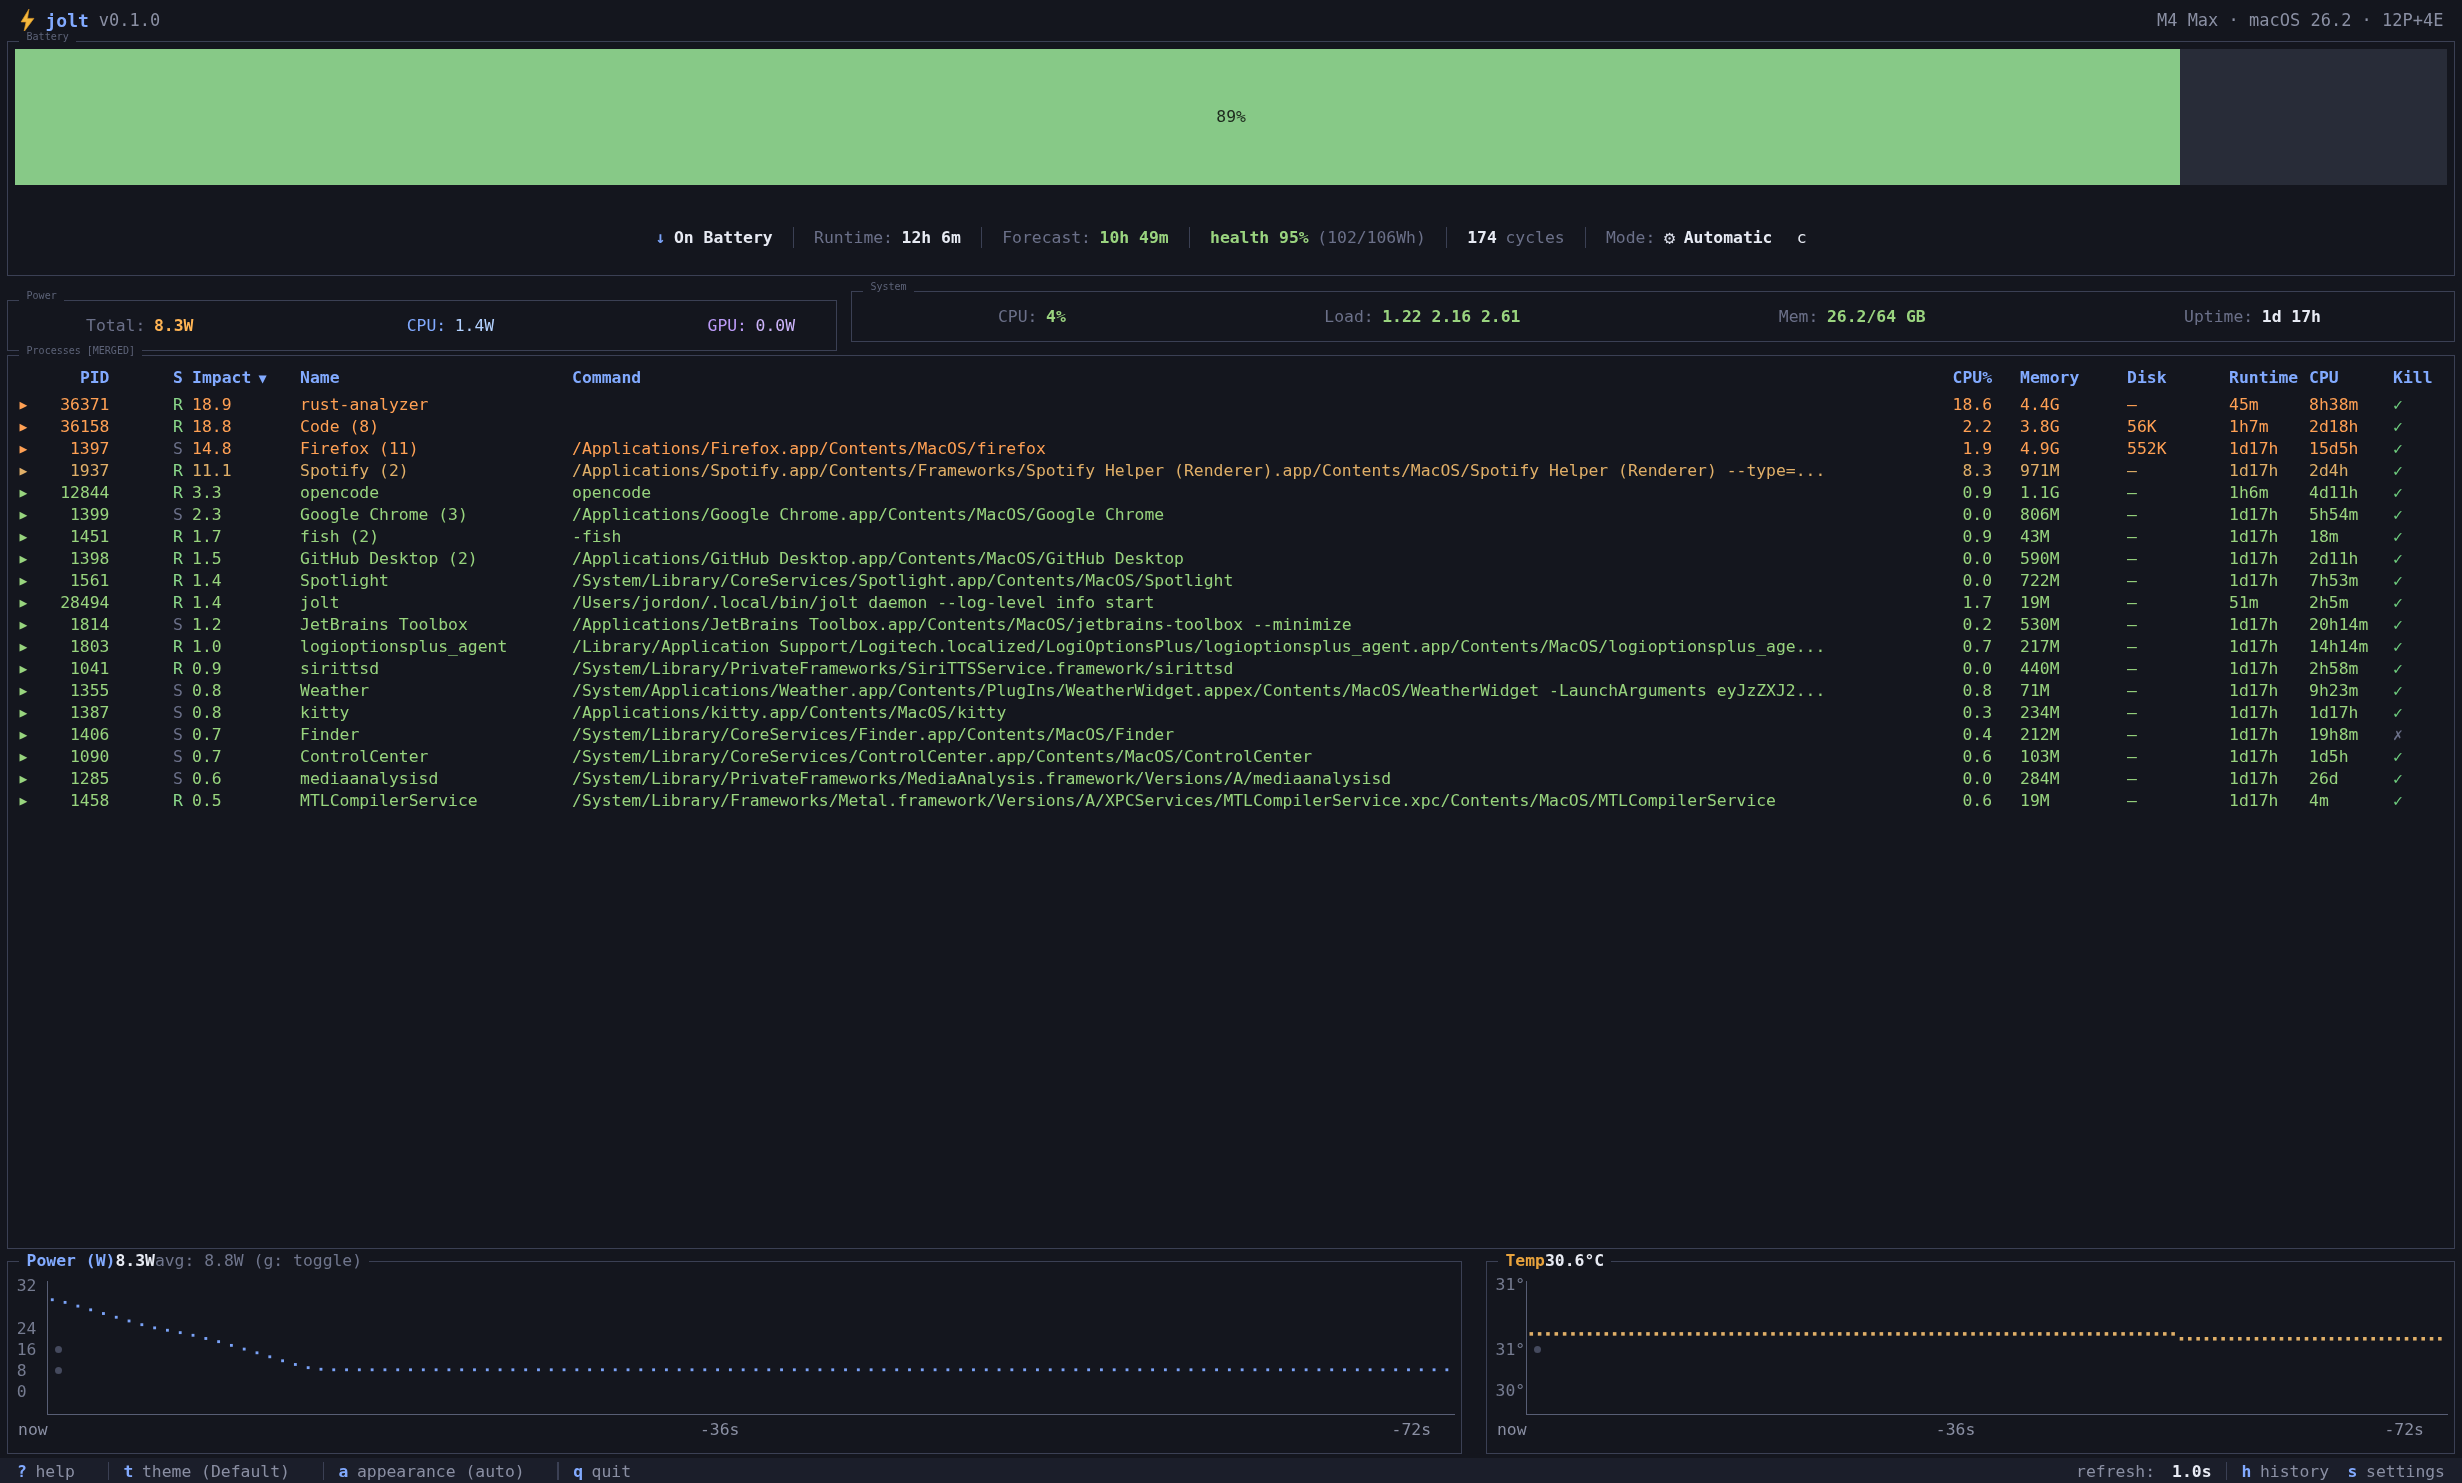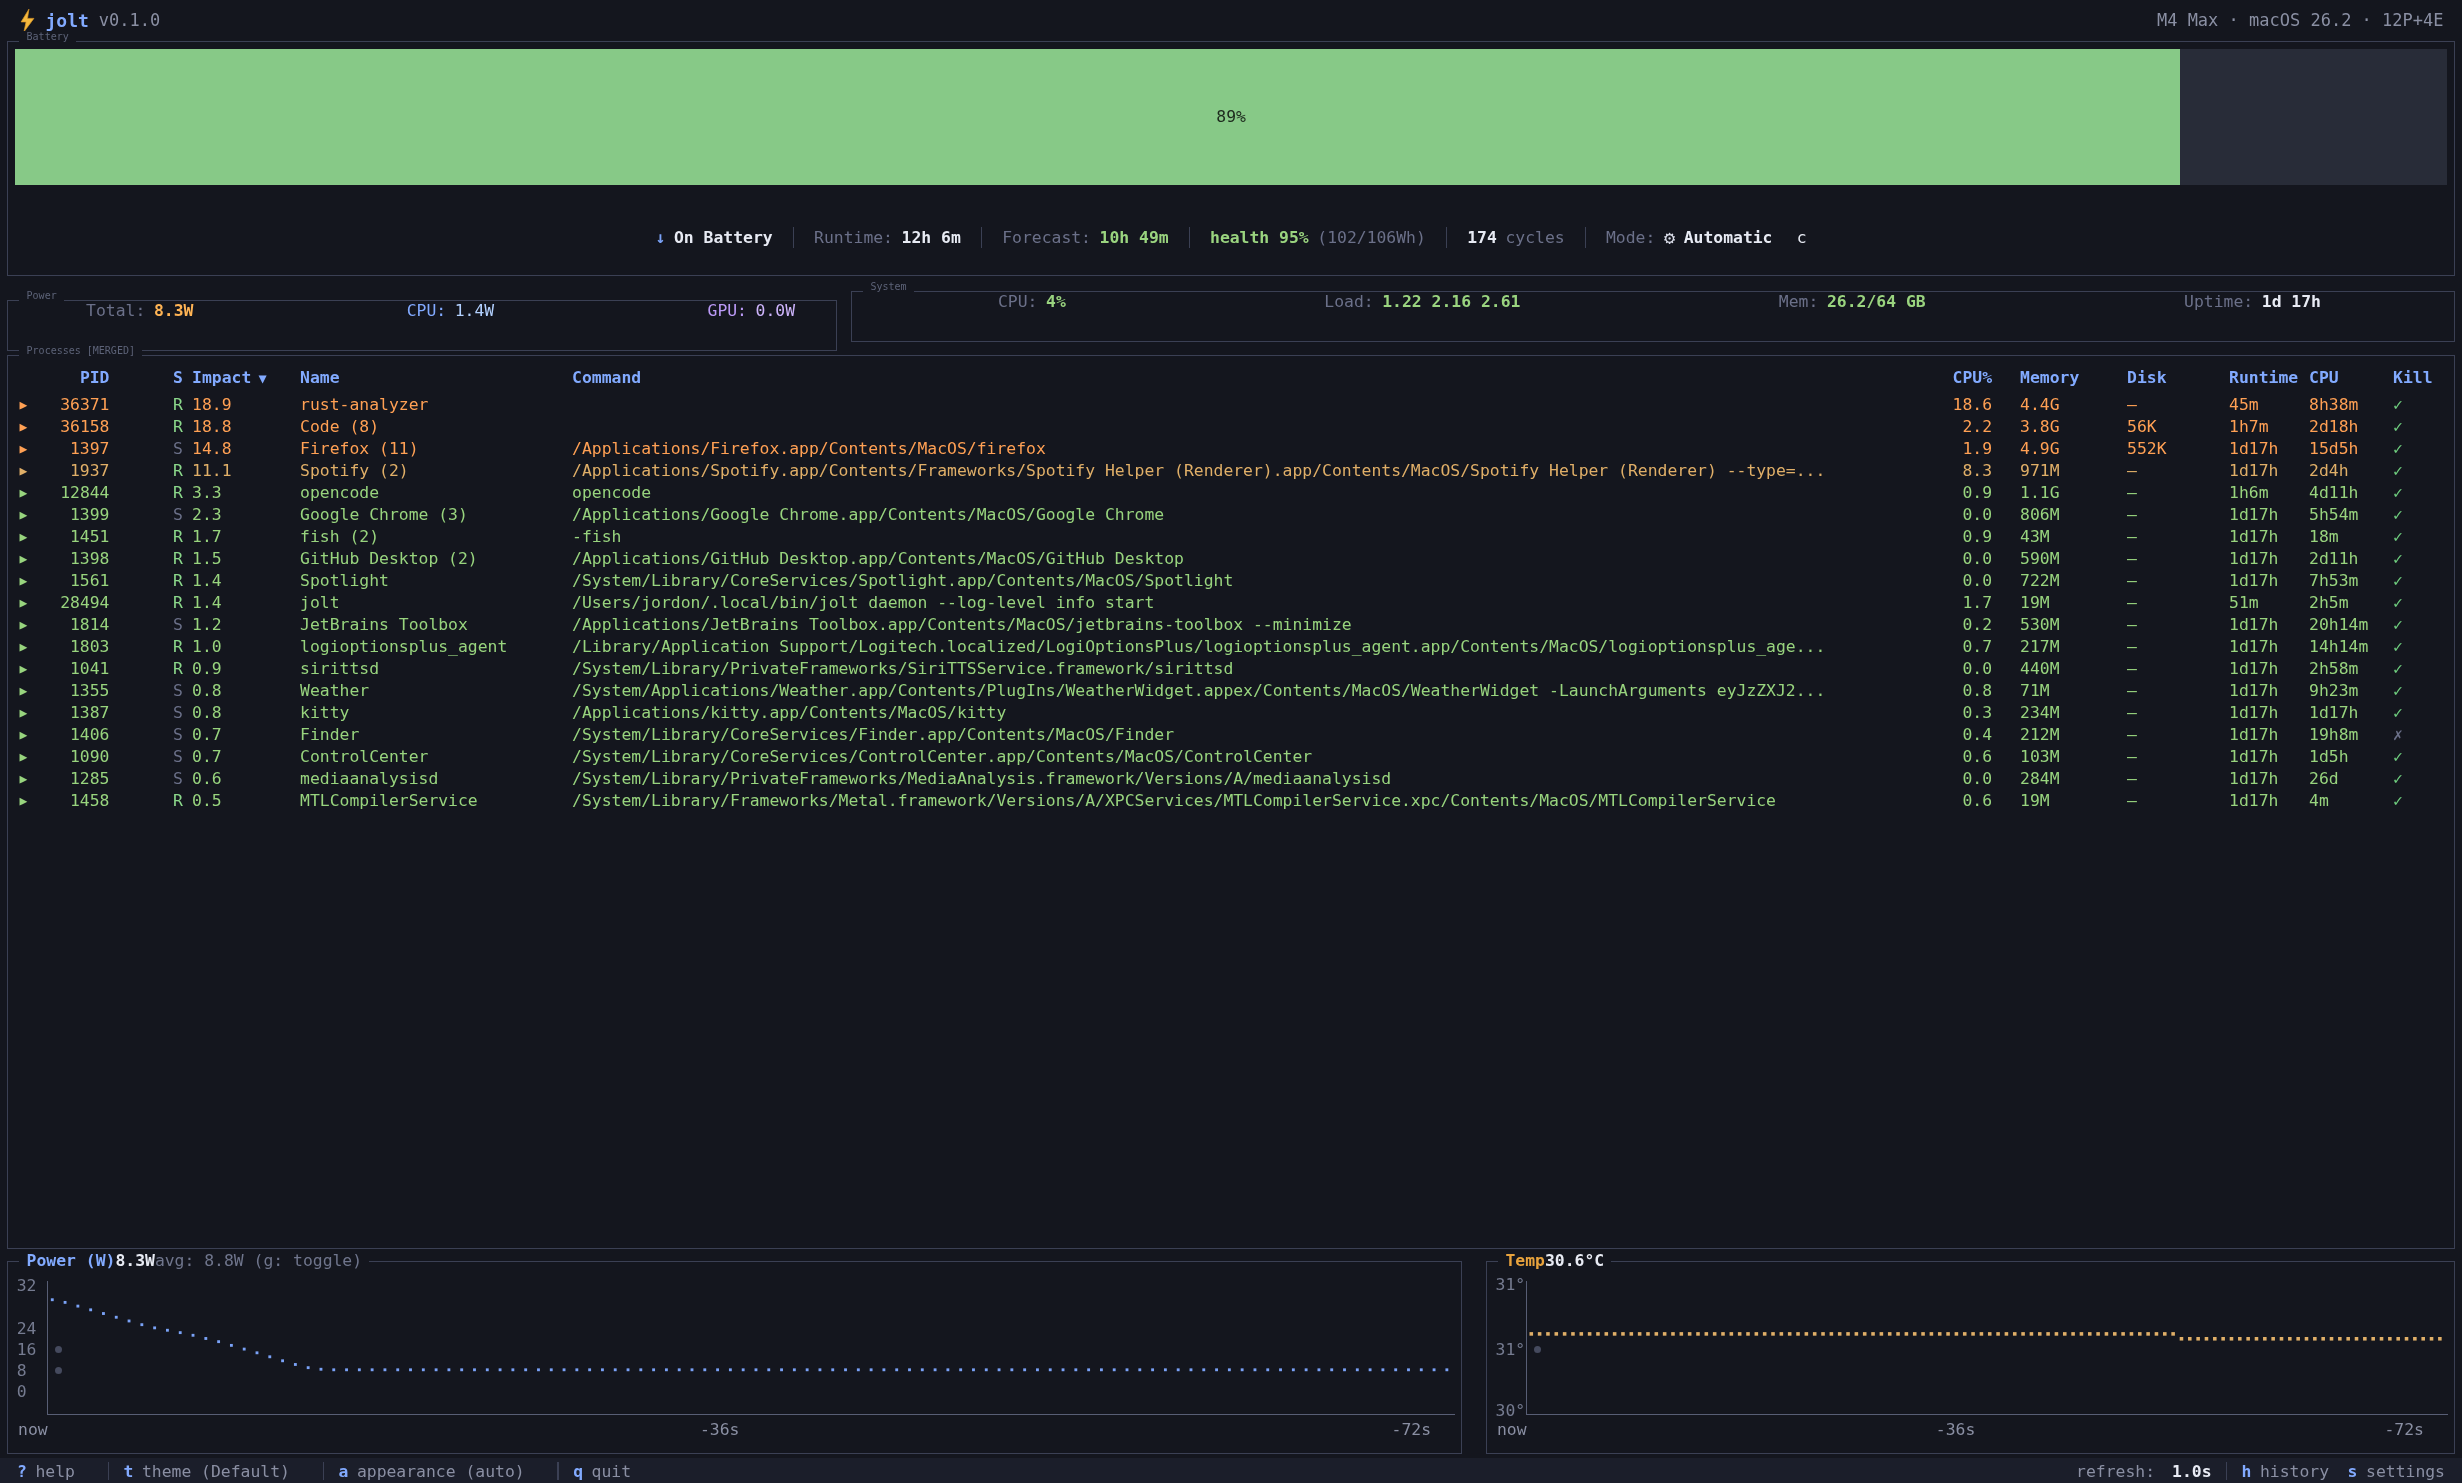--- a/index.html
+++ b/index.html
@@ -35,21 +35,21 @@
   #battery-pct{position:absolute;left:7.1px;right:7.1px;top:7.1px;height:136px;line-height:136px;text-align:center;color:#1d2a1d;font-size:16.4px}
   #battery-status{position:absolute;left:0;right:0;top:180px;height:31px;display:flex;align-items:center;justify-content:center;gap:8.6px;white-space:nowrap}
   #battery-status .sep{width:1.4px;height:21.4px;background:#3b4054;margin:0 11.4px}
   #battery-status .arrow{color:#7aa2f7}
   #battery-status .gear{color:#d9dce8;font-size:18.5px}
   #battery-status .modekey{margin-left:15.7px;color:#e8ebf4}
 
   
   #power-panel{left:7.1px;top:300px;width:830px;height:51px}
   #system-panel{left:851px;top:291px;width:1604px;height:51px}
-  .stat-row{display:flex;height:100%;align-items:flex-start;justify-content:space-between;white-space:nowrap}
+  .stat-row{display:flex;height:100%;align-items:center;justify-content:space-between;white-space:nowrap}
   #power-panel .stat-row{padding:0 41px 0 78px}
   #system-panel .stat-row{padding:0 133px 0 146px}
   .stat-row .grp{display:flex;gap:8.6px}
 
   
   #proc-panel{left:7.1px;top:355px;width:2448px;height:894px}
   .prow{position:relative;height:22px;line-height:22px;white-space:nowrap}
   .prow span{position:absolute;top:0}
   .prow.head{position:absolute;left:0;right:0;top:11.4px;color:#82aaff;font-weight:bold}
   #proc-rows{position:absolute;left:0;right:0;top:38px}
@@ -602,21 +602,21 @@
   </section>
 
 <section class="panel chartpanel" id="chart-1">
   <div class="chart-title">
     <span class="ct-name">Temp</span>
     <span class="ct-val">30.6°C</span>
   </div>
   <div class="yticks">
       <div class="ytick" style="top: 12px;">31°</div>
       <div class="ytick" style="top: 77px;">31°</div>
-      <div class="ytick" style="top: 118px; margin-top: 20px;">30°</div>
+      <div class="ytick" style="top: 118px;">30°</div>
     </div>
   <div class="plot">
       <svg width="920" height="133" viewBox="0 0 1290 186">
         <rect x="3.5" y="71.4350000000004" width="5" height="5" fill="#e0af68"></rect>
         <rect x="15.188073394495412" y="71.4350000000004" width="5" height="5" fill="#e0af68"></rect>
         <rect x="26.876146788990827" y="71.4350000000004" width="5" height="5" fill="#e0af68"></rect>
         <rect x="38.56422018348624" y="71.4350000000004" width="5" height="5" fill="#e0af68"></rect>
         <rect x="50.25229357798165" y="71.4350000000004" width="5" height="5" fill="#e0af68"></rect>
         <rect x="61.940366972477065" y="71.4350000000004" width="5" height="5" fill="#e0af68"></rect>
         <rect x="73.62844036697248" y="71.4350000000004" width="5" height="5" fill="#e0af68"></rect>

